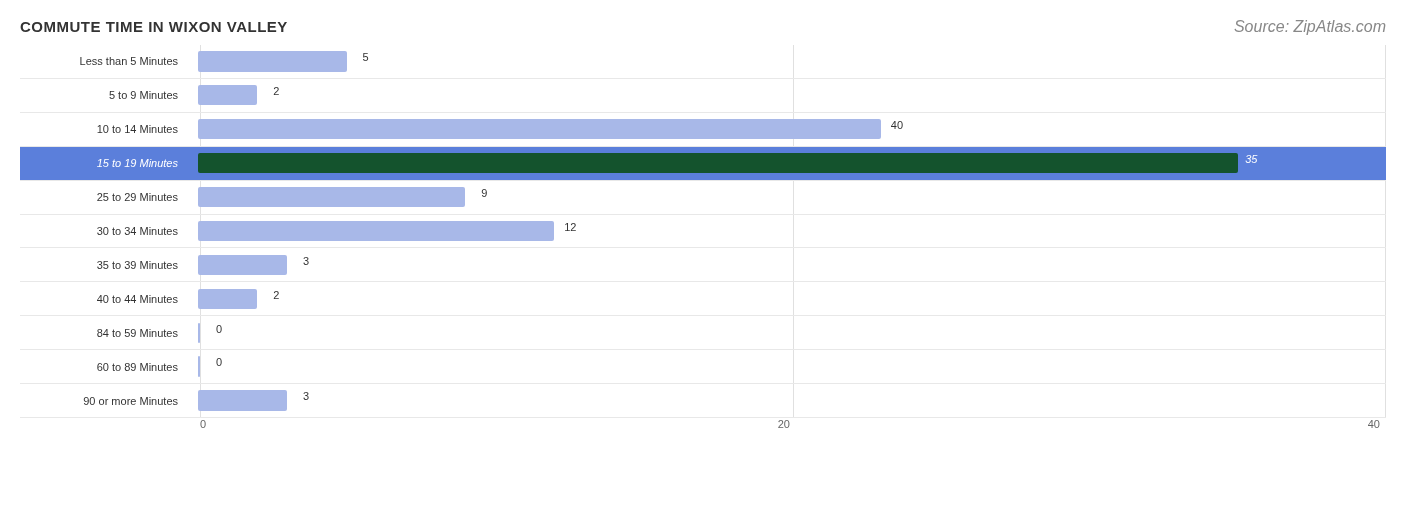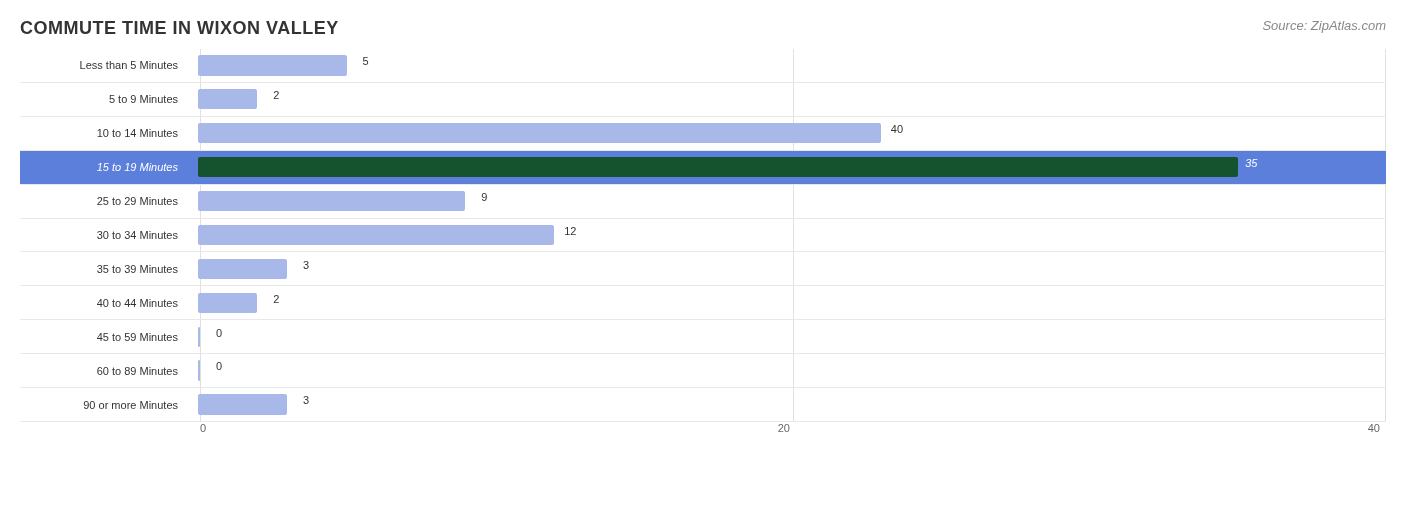--- a/index.html
+++ b/index.html
@@ -10,32 +10,32 @@
       height: 524px;
       overflow: hidden;
     }
     .chart-container {
       padding: 18px 20px 40px 20px;
       position: relative;
       width: 1406px;
       height: 524px;
     }
     .chart-title {
-      font-size: 18px;
+      font-size: 15px;
       font-weight: bold;
       text-transform: uppercase;
       color: #333;
       letter-spacing: 0.5px;
       margin-bottom: 10px;
     }
     .source-label {
       position: absolute;
       top: 18px;
       right: 20px;
-      font-size: 13px;
+      font-size: 16px;
       color: #888;
       font-style: italic;
       text-align: right;
     }
     .chart-area {
       position: relative;
       width: 100%;
       height: calc(100% - 65px);
     }
     .grid-lines {
@@ -205,21 +205,21 @@
         </div>
         <div class="bar-row">
           <div class="bar-label">40 to 44 Minutes</div>
           <div class="bar-track">
             <div class="bar" style="width: 5%;">
               <span class="bar-value">2</span>
             </div>
           </div>
         </div>
         <div class="bar-row">
-          <div class="bar-label">45 to 59 Minutes</div>
+          <div class="bar-label">84 to 59 Minutes</div>
           <div class="bar-track">
             <div class="bar" style="width: 0%;">
               <span class="bar-value">0</span>
             </div>
           </div>
         </div>
         <div class="bar-row">
           <div class="bar-label">60 to 89 Minutes</div>
           <div class="bar-track">
             <div class="bar" style="width: 0%;">

